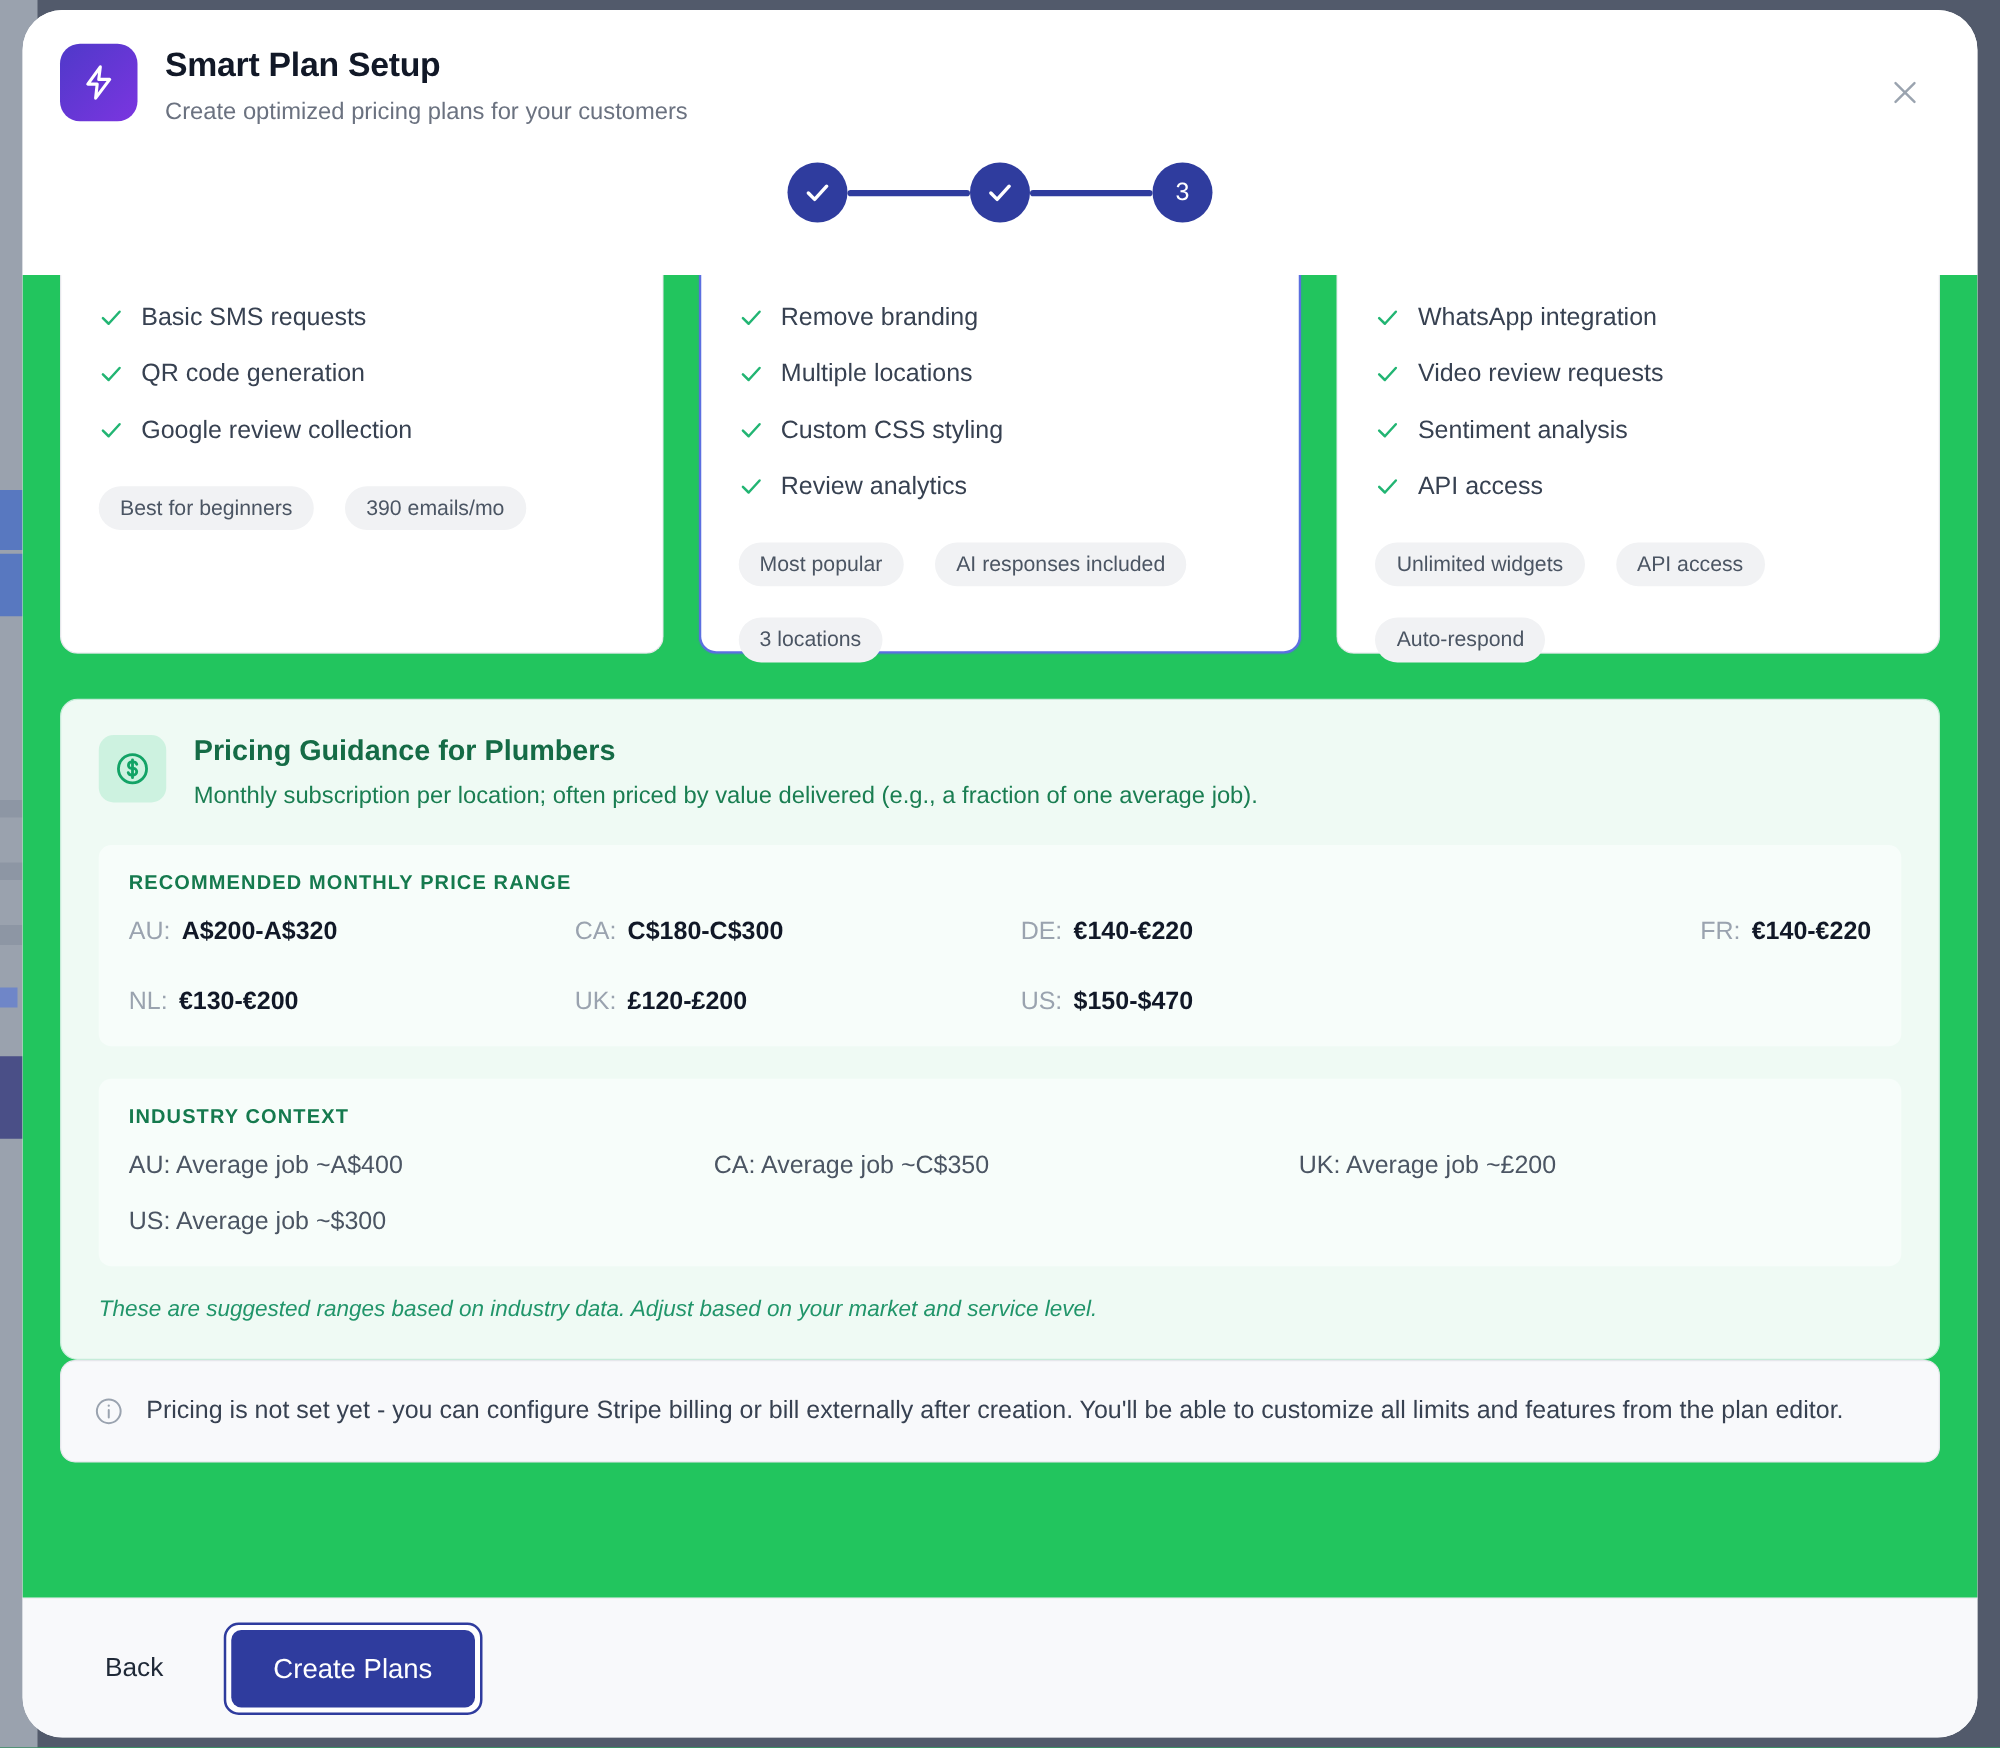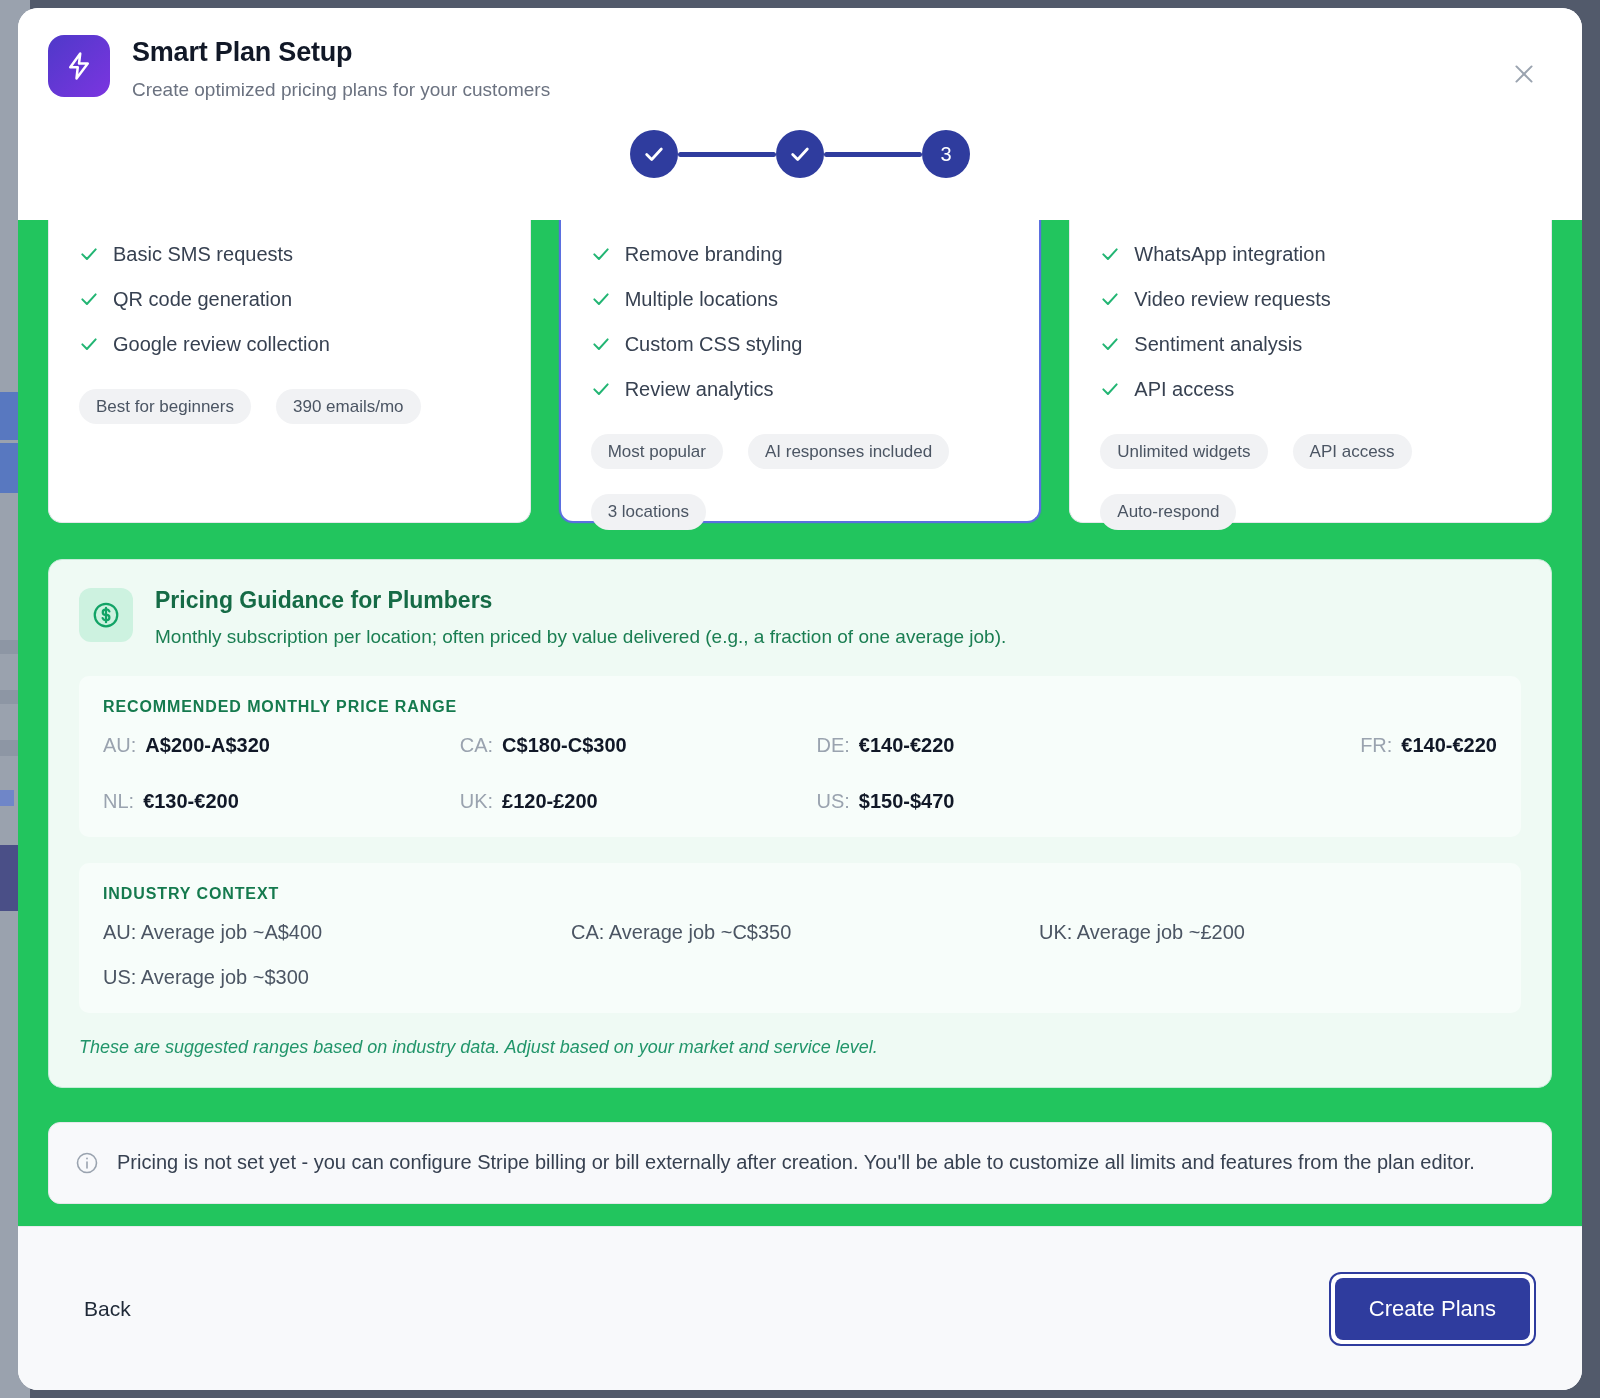--- a/index.html
+++ b/index.html
@@ -32,21 +32,21 @@
   .pb-b5 { top: 740px; width: 18px; height: 16px; background: #8d96a4; }
   .pb-b6 { top: 790px; width: 14px; height: 16px; background: #6f86c8; }
   .pb-b7 { top: 845px; width: 22px; height: 66px; background: #4a4f87; }
 
   
   .modal {
     position: absolute;
     left: 18px; top: 8px;
     width: 1564px; height: 1382px;
     background: #ffffff;
-    border-radius: 20px;
+    border-radius: 32px;
     overflow: hidden;
     display: flex;
     flex-direction: column;
   }
 
   
   .modal-header {
     position: relative;
     padding: 24px 30px 0 30px;
     background: #ffffff;
@@ -264,45 +264,44 @@
   .guidance-note {
     margin-top: 22px;
     font-size: 18px;
     font-style: italic;
     color: #21956a;
     line-height: 1.35;
   }
 
   
   .info-note {
-    margin-top: 34px;
     background: #f8f9fb;
     border: 1px solid #e5e7eb;
     border-radius: 12px;
     padding: 24px 28px 26px 26px;
     display: flex;
     gap: 18px;
     align-items: flex-start;
   }
   .info-note svg { width: 24px; height: 24px; flex: 0 0 auto; margin-top: 4px; display: block; }
   .info-note-text {
     font-size: 20px;
     color: #374151;
     line-height: 1.52;
   }
 
   
   .modal-footer {
     flex: 0 0 auto;
     border-top: 1px solid #e9ebef;
     background: #f8f9fb;
-    height: 164px;
+    height: 112px;
     display: flex;
     align-items: center;
-    justify-content: space-between;
+    justify-content: flex-start;
     gap: 28px;
     padding: 13px 46px;
   }
   .btn-back {
     background: none;
     border: none;
     font-size: 21px;
     color: #1f2937;
     padding: 14px 20px;
     cursor: pointer;

